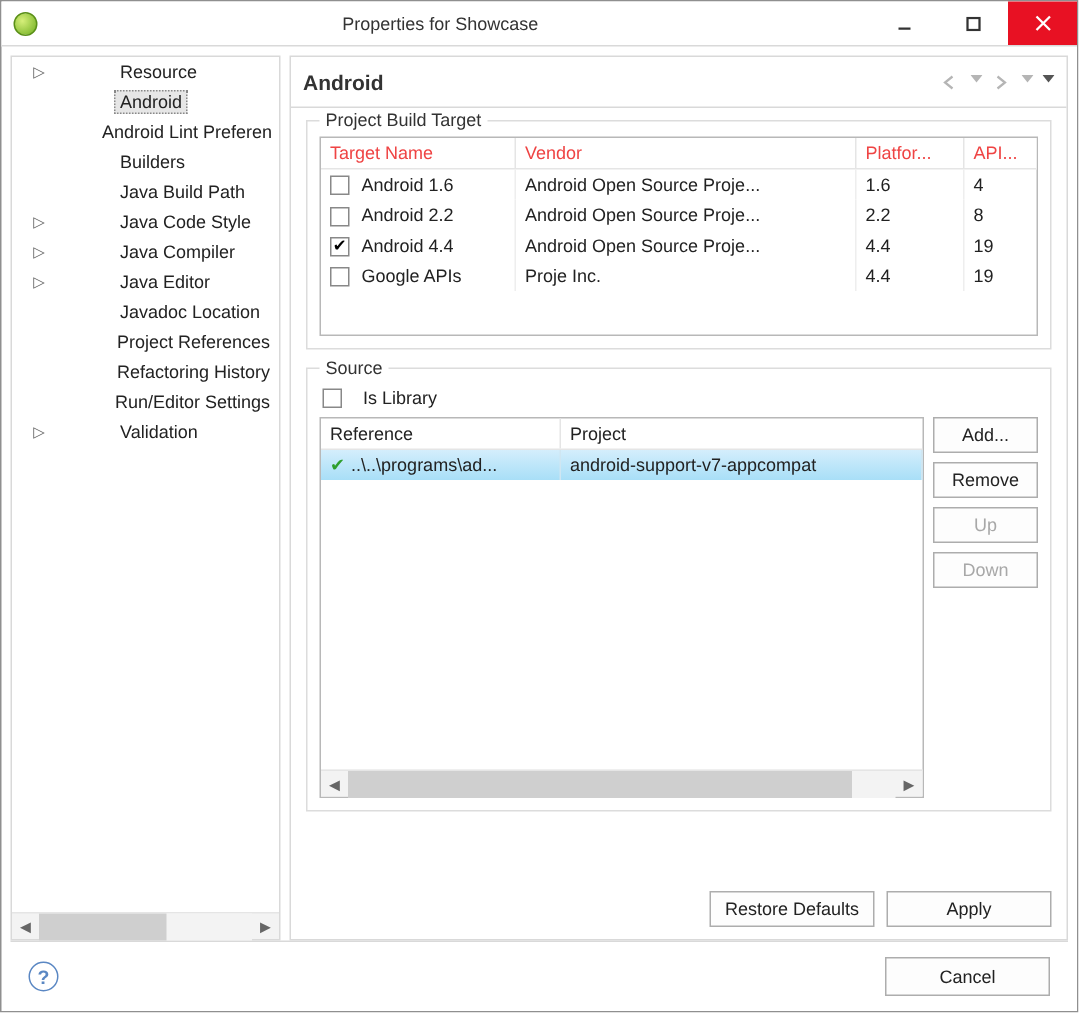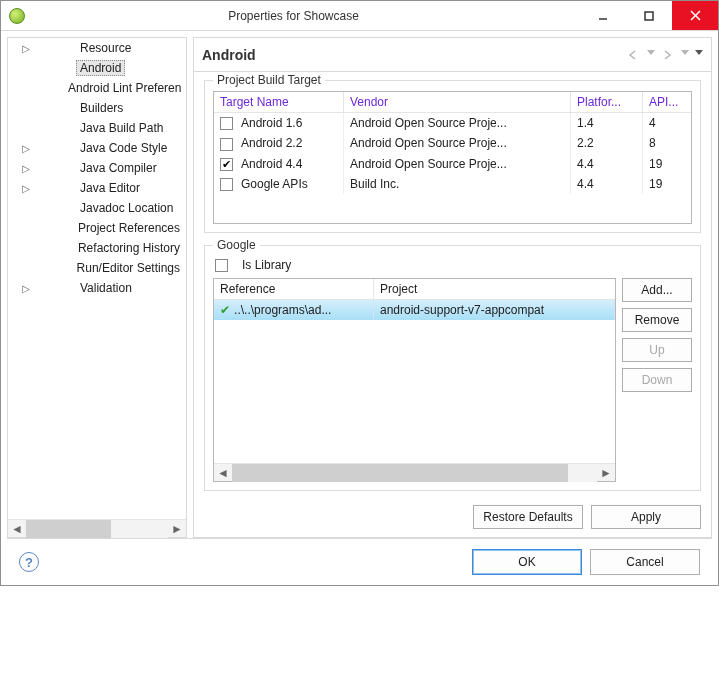--- a/index.html
+++ b/index.html
@@ -1,17 +1,17 @@
 <!DOCTYPE html>
 <html><head>
 <meta charset="utf-8">
 <style>
 * { box-sizing: border-box; margin: 0; padding: 0; font-family: "Segoe UI", Tahoma, sans-serif; font-size: 12px; color: #222; }
 html, body { width: 719px; height: 675px; background: #fff; }
-.window { width: 719px; height: 586px; border: 1px solid #8f8f8f; display: flex; flex-direction: column; background: #fff; }
+.window { width: 719px; height: 675px; border: 1px solid #8f8f8f; display: flex; flex-direction: column; background: #fff; }
 .titlebar { height: 30px; display: flex; align-items: center; background: #fff; border-bottom: 1px solid #d9d9d9; }
 .titlebar .app-icon { width: 16px; height: 16px; margin: 0 8px 0 8px; border-radius: 50%; background: radial-gradient(circle at 35% 35%, #d6ef7a, #6fae1f); border: 1px solid #5a8f18; }
 .titlebar .title { flex: 1; text-align: center; font-size: 12px; color: #333; margin-left: -26px; }
 .titlebar .win-controls { display: flex; height: 100%; }
 .titlebar .win-btn { width: 46px; height: 100%; display: flex; align-items: center; justify-content: center; }
 .titlebar .win-btn.close { background: #e81123; }
 .titlebar .win-btn svg { display: block; }
 
 .content { flex: 1; display: flex; flex-direction: column; padding: 6px 6px 0 6px; min-height: 0; }
 .main-split { flex: 1; display: flex; gap: 6px; min-height: 0; }
@@ -32,21 +32,21 @@
 .right-header .heading { font-size: 14px; font-weight: 600; color: #333; flex: 1; }
 .right-header .nav { display: flex; gap: 6px; color: #b5b5b5; }
 .right-header .nav span svg { display: block; }
 .right-body { flex: 1; padding: 8px 10px 6px 10px; display: flex; flex-direction: column; gap: 12px; overflow: hidden; }
 .group { border: 1px solid #dcdcdc; padding: 10px 8px 8px 8px; position: relative; }
 .group .legend { position: absolute; top: -8px; left: 8px; background: #fff; padding: 0 4px; color: #333; }
 .table { border: 1px solid #b8b8b8; }
 .thead, .trow { display: flex; }
 .thead { background: #fff; border-bottom: 1px solid #e5e5e5; }
 .th, .td { padding: 3px 6px; border-right: 1px solid #eee; white-space: nowrap; overflow: hidden; text-overflow: ellipsis; }
-.th { font-weight: 400; color: #6d28d9; border-right: 1px solid #e5e5e5; }
+.th { font-weight: 400; color: #ef4444; border-right: 1px solid #e5e5e5; }
 .col-target { width: 130px; }
 .col-vendor { flex: 1; }
 .col-platform { width: 72px; }
 .col-api { width: 48px; border-right: none; }
 .chk { width: 13px; height: 13px; border: 1px solid #888; display: inline-flex; align-items: center; justify-content: center; margin-right: 8px; vertical-align: middle; background: #fff; font-size: 11px; line-height: 1; }
 .chk.checked::after { content: "✔"; font-size: 11px; color: #000; }
 .tbody { min-height: 110px; }
 .trow { border-bottom: 0; }
 .is-library-row { display: flex; align-items: center; gap: 6px; margin: 2px 0 6px 2px; }
 .lib-area { display: flex; gap: 6px; }
@@ -60,21 +60,21 @@
 .lib-td { padding: 3px 6px; border-right: 1px solid #cfe6f2; white-space: nowrap; overflow: hidden; text-overflow: ellipsis; }
 .lib-td .ok { color: #2e9f2e; margin-right: 4px; }
 .lib-scroll { height: 18px; display: flex; align-items: center; border-top: 1px solid #e5e5e5; background: #f3f3f3; }
 .lib-scroll .sb-btn { width: 18px; height: 18px; display: flex; align-items: center; justify-content: center; color: #666; }
 .lib-scroll .sb-track { flex: 1; height: 18px; background: #f3f3f3; position: relative; }
 .lib-scroll .sb-thumb { position: absolute; left: 0; width: 92%; height: 100%; background: #cfcfcf; }
 .lib-buttons { width: 70px; display: flex; flex-direction: column; gap: 6px; }
 .btn { border: 1px solid #adadad; background: #fdfdfd; padding: 4px 0; text-align: center; cursor: default; }
 .btn.disabled { color: #a8a8a8; }
 .bottom-actions { display: flex; justify-content: flex-end; gap: 8px; padding: 8px 10px 8px 0; }
-.bottom-actions .btn { width: 110px; }
+.bottom-actions .btn { width: 110px; margin-top: 39px; }
 
 .footer { border-top: 1px solid #d9d9d9; padding: 10px 12px; display: flex; align-items: center; }
 .footer .help-icon { width: 20px; height: 20px; border: 1.5px solid #5a87c3; border-radius: 50%; display: flex; align-items: center; justify-content: center; color: #5a87c3; font-weight: bold; font-size: 13px; }
 .footer .spacer { flex: 1; }
 .footer .btn { width: 110px; margin-left: 8px; padding: 5px 0; }
 .footer .btn.default { border: 1px solid #3e8ad8; box-shadow: inset 0 0 0 1px #8fc2ef; }
 </style>
 </head>
 <body>
 
@@ -210,47 +210,47 @@
               <div class="thead">
                 <div class="th col-target">Target Name</div>
                 <div class="th col-vendor">Vendor</div>
                 <div class="th col-platform">Platfor...</div>
                 <div class="th col-api">API...</div>
               </div>
               <div class="tbody" id="bt-body">
                   <div class="trow">
                     <div class="td col-target"><span class="chk"></span>Android 1.6</div>
                     <div class="td col-vendor">Android Open Source Proje...</div>
-                    <div class="td col-platform">1.4</div>
+                    <div class="td col-platform">1.6</div>
                     <div class="td col-api">4</div>
                   </div>
                   <div class="trow">
                     <div class="td col-target"><span class="chk"></span>Android 2.2</div>
                     <div class="td col-vendor">Android Open Source Proje...</div>
                     <div class="td col-platform">2.2</div>
                     <div class="td col-api">8</div>
                   </div>
                   <div class="trow">
                     <div class="td col-target"><span class="chk checked"></span>Android 4.4</div>
                     <div class="td col-vendor">Android Open Source Proje...</div>
                     <div class="td col-platform">4.4</div>
                     <div class="td col-api">19</div>
                   </div>
                   <div class="trow">
                     <div class="td col-target"><span class="chk"></span>Google APIs</div>
-                    <div class="td col-vendor">Build Inc.</div>
+                    <div class="td col-vendor">Proje Inc.</div>
                     <div class="td col-platform">4.4</div>
                     <div class="td col-api">19</div>
                   </div>
                 </div>
             </div>
           </div>
 
           <div class="group" style="flex:1; display:flex; flex-direction:column;">
-            <div class="legend">Google</div>
+            <div class="legend">Source</div>
             <div class="is-library-row">
               <span class="chk"></span>
               <span>Is Library</span>
             </div>
             <div class="lib-area" style="flex:1;">
               <div class="lib-table">
                 <div class="lib-thead">
                   <div class="lib-th col-ref">Reference</div>
                   <div class="lib-th col-proj">Project</div>
                 </div>
@@ -283,18 +283,17 @@
           <div class="btn">Restore Defaults</div>
           <div class="btn">Apply</div>
         </div>
       </div>
 
     </div>
 
     <div class="footer">
       <div class="help-icon">?</div>
       <div class="spacer"></div>
-      <div class="btn default">OK</div>
       <div class="btn">Cancel</div>
     </div>
   </div>
 
 </div>
 
 </body></html>

